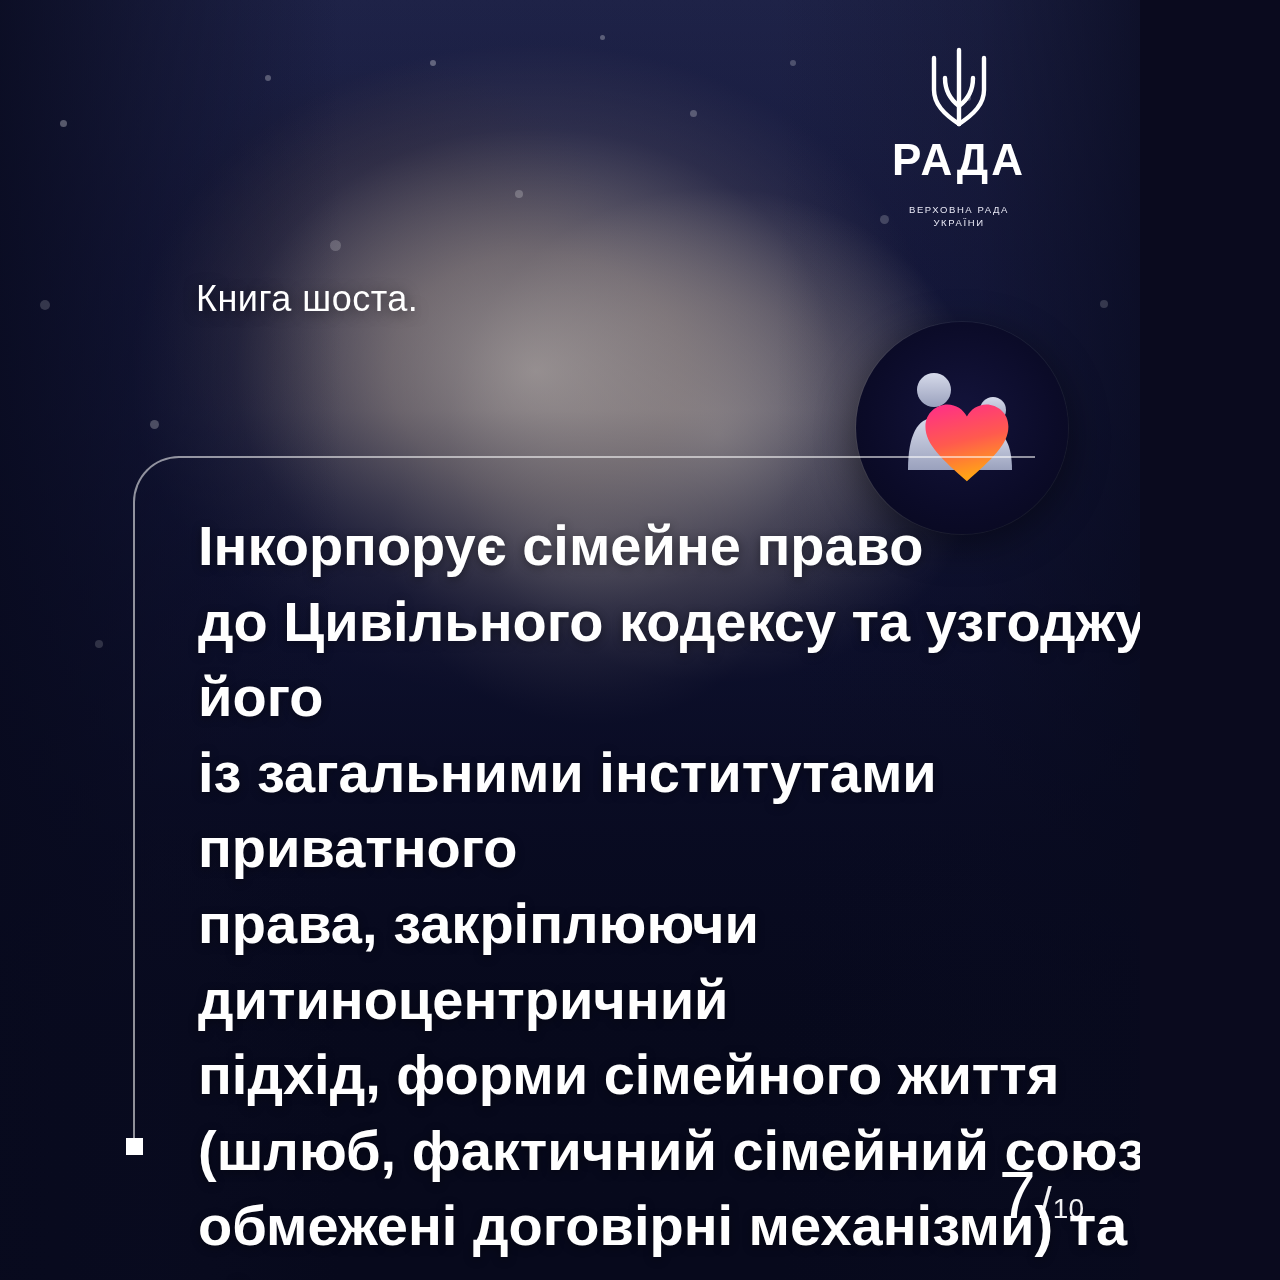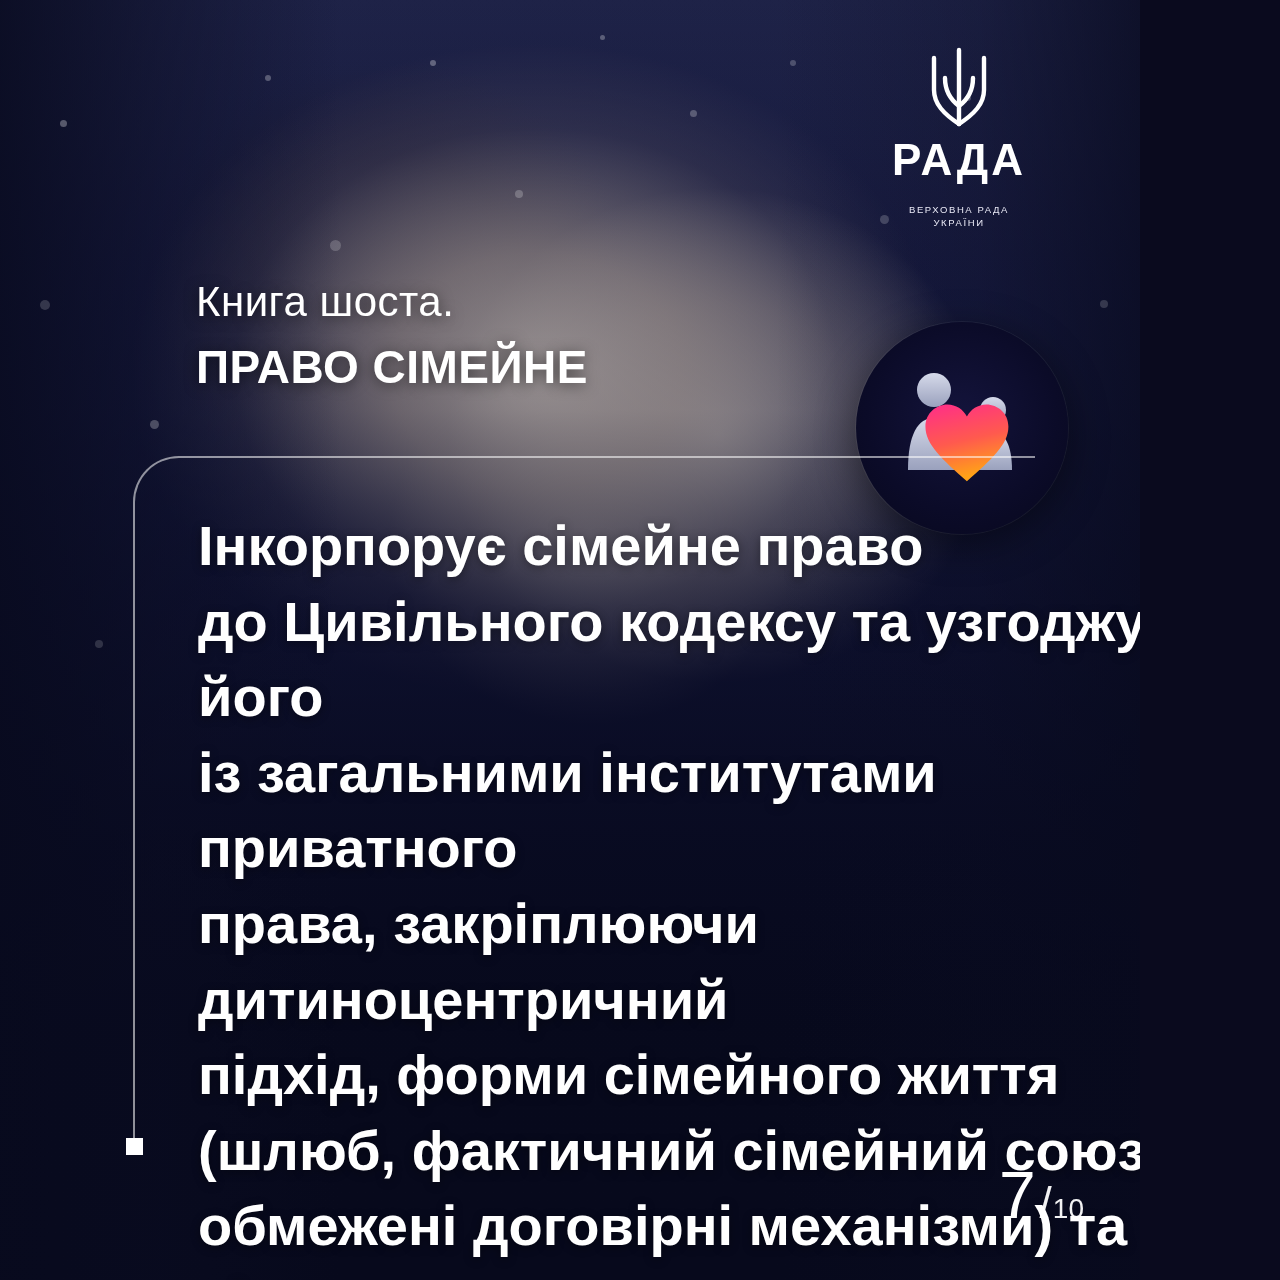--- a/index.html
+++ b/index.html
@@ -72,21 +72,21 @@
     line-height: 1.35;
     margin-top: 22px;
     color: #e8e8f5;
   }
 
   
   .book-label {
     position: absolute;
     left: 196px;
     top: 278px;
-    font-size: 42px;
+    font-size: 36px;
     font-weight: 300;
     color: #ffffff;
     letter-spacing: 0.5px;
     text-shadow: 0 2px 14px rgba(0,0,0,0.55);
   }
   .book-title {
     position: absolute;
     left: 196px;
     top: 340px;
     font-size: 46px;
@@ -197,21 +197,20 @@
           <path d="M51 34 C51 48 45 56 37 62"></path>
         </g>
       </svg>
     </span>
     <div class="rada">РАДА</div>
     <div class="rada-sub" style="white-space:pre-line;">ВЕРХОВНА РАДА
 УКРАЇНИ</div>
   </div>
 
   <div class="book-label">Книга шоста.</div>
-  <div class="book-title">ПРАВО СІМЕЙНЕ</div>
 
   <div class="badge">
     <svg width="212" height="212" viewBox="0 0 212 212" aria-hidden="true">
       <defs>
         <linearGradient id="heartGrad" x1="0" y1="0" x2="0.25" y2="1">
           <stop offset="0%" stop-color="#ff2d8a"></stop>
           <stop offset="55%" stop-color="#ff5a4e"></stop>
           <stop offset="100%" stop-color="#ffa217"></stop>
         </linearGradient>
         <linearGradient id="figGrad" x1="0" y1="0" x2="0" y2="1">

